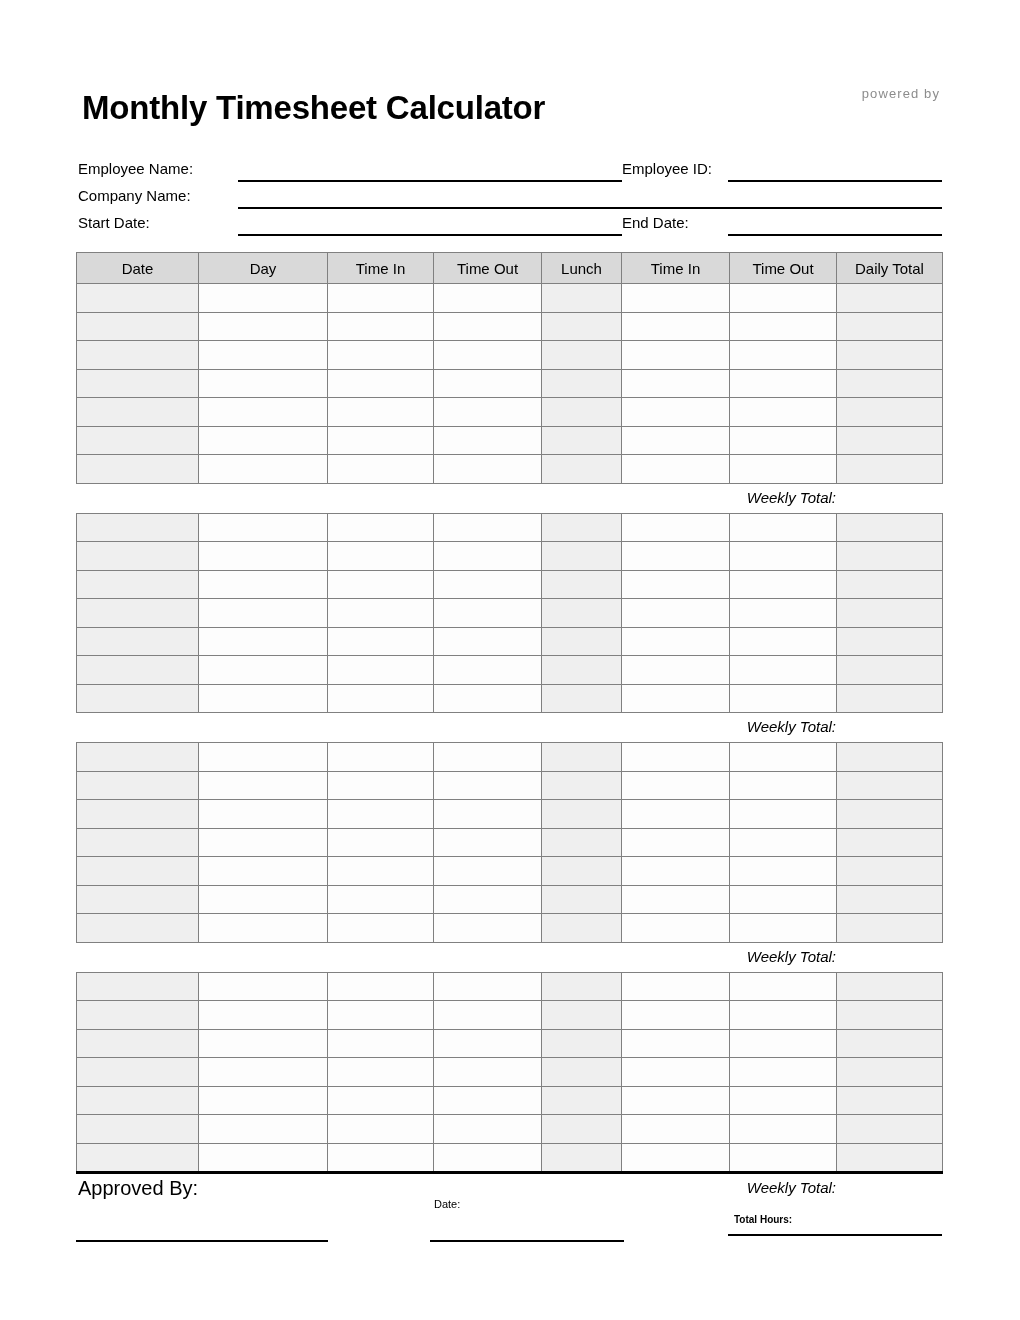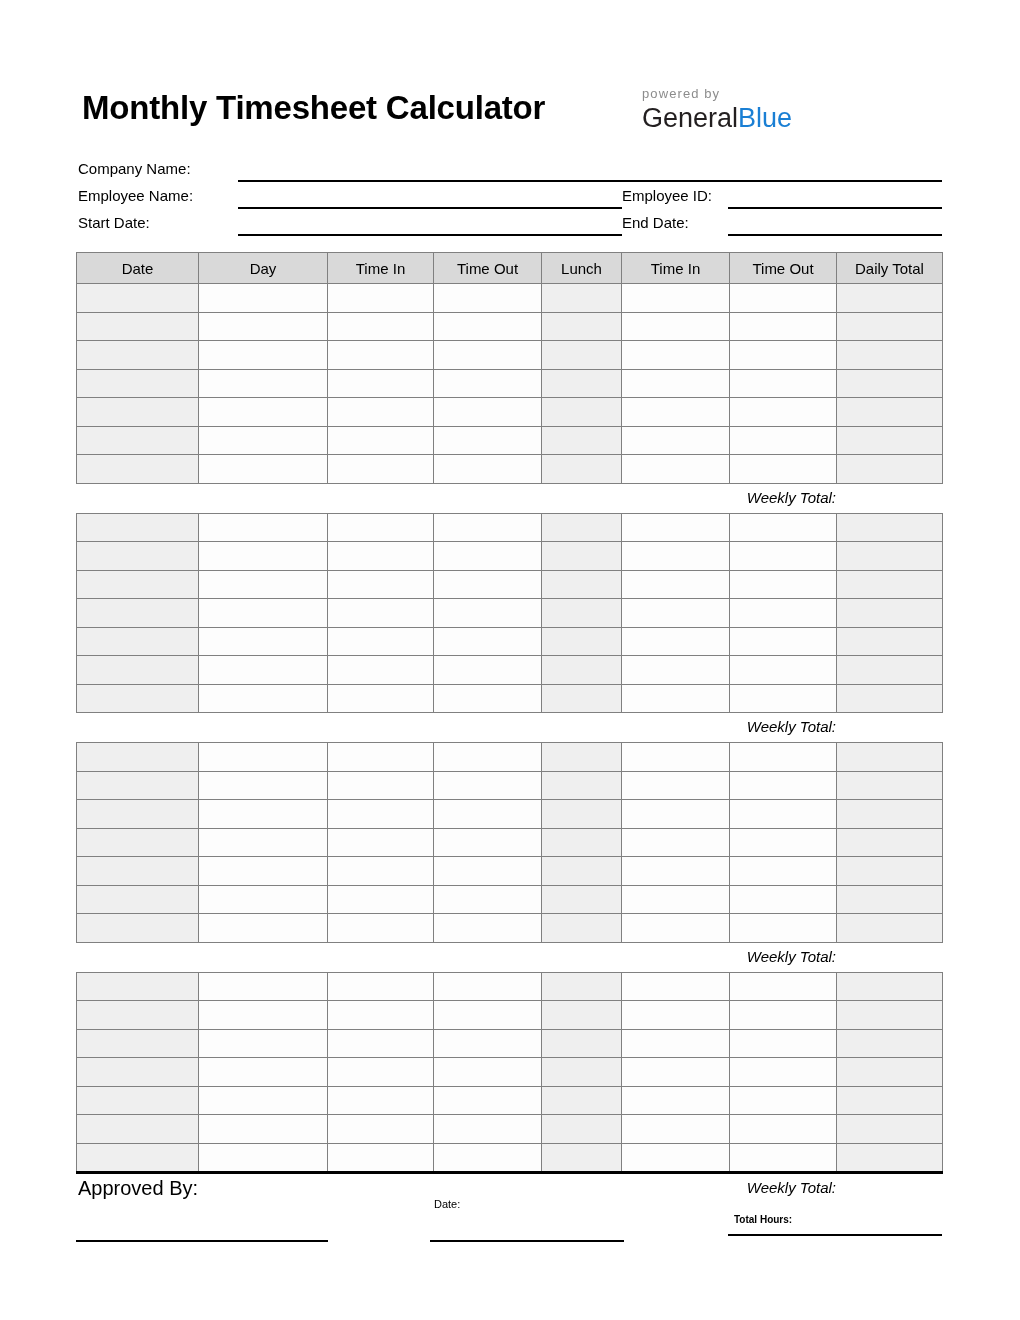--- a/index.html
+++ b/index.html
@@ -39,21 +39,21 @@
     font-size: 33px;
     font-weight: bold;
     letter-spacing: -0.2px;
     white-space: nowrap;
     line-height: 44px;
   }
   .brand {
     position: absolute;
     right: 0;
     top: 0;
-    text-align: left;
+    text-align: right;
     width: 300px;
   }
   .brand-powered {
     font-size: 13px;
     color: #8c8c8c;
     letter-spacing: 1.1px;
     line-height: 16px;
     display: block;
     padding-right: 2px;
   }
@@ -216,34 +216,33 @@
 </style>
 </head>
 <body>
 
 <div class="page">
 
   <div class="header">
     <div class="title">Monthly Timesheet Calculator</div>
     <div class="brand">
       <span class="brand-powered">powered by</span>
-      <span class="brand-name"><span class="brand-general">General</span><span class="brand-blue">Blue</span></span>
     </div>
   </div>
 
   <div class="form">
-    <div class="frow">
-      <span class="flabel lbl-company">Company Name:</span>
-      <span class="fline line-company"></span>
-    </div>
     <div class="frow">
       <span class="flabel lbl-employee">Employee Name:</span>
       <span class="fline line-employee"></span>
       <span class="flabel lbl-empid">Employee ID:</span>
       <span class="fline line-empid"></span>
+    </div>
+    <div class="frow">
+      <span class="flabel lbl-company">Company Name:</span>
+      <span class="fline line-company"></span>
     </div>
     <div class="frow">
       <span class="flabel lbl-start">Start Date:</span>
       <span class="fline line-start"></span>
       <span class="flabel lbl-enddate">End Date:</span>
       <span class="fline line-enddate"></span>
     </div>
   </div>
 
   <div class="sheet" id="sheet">

